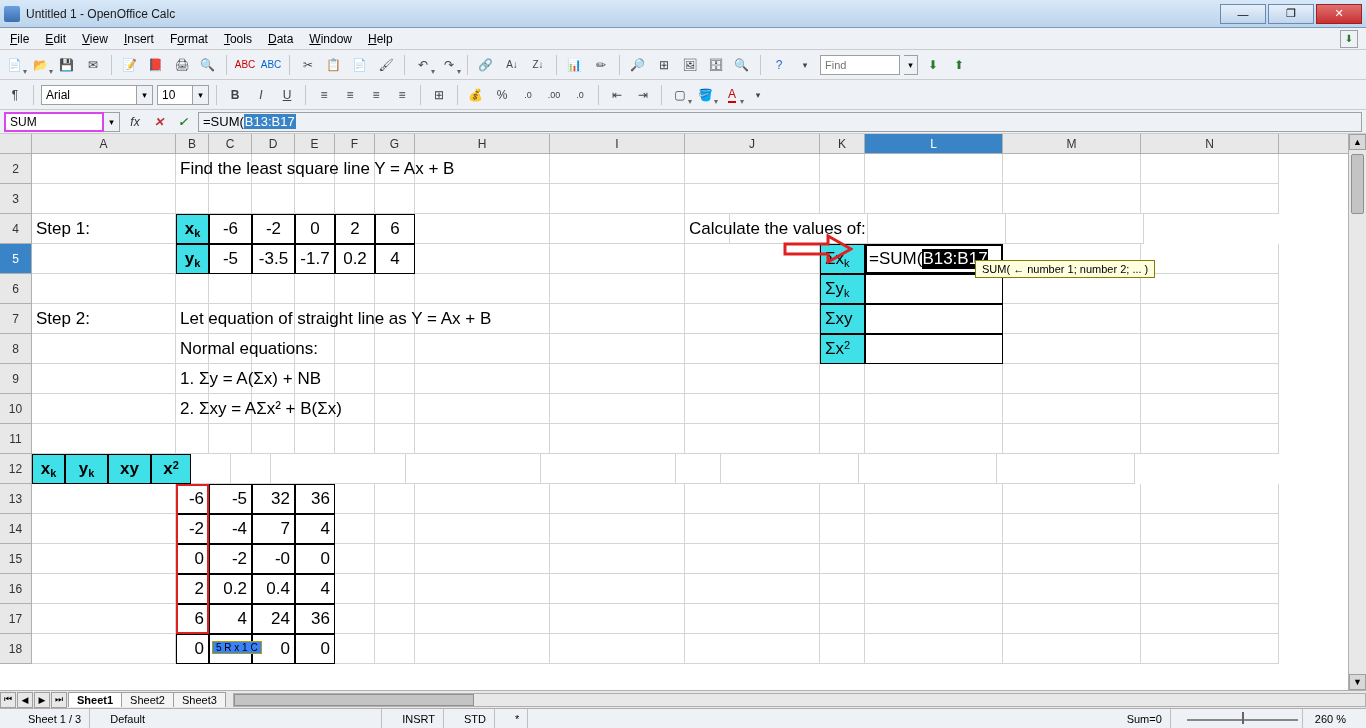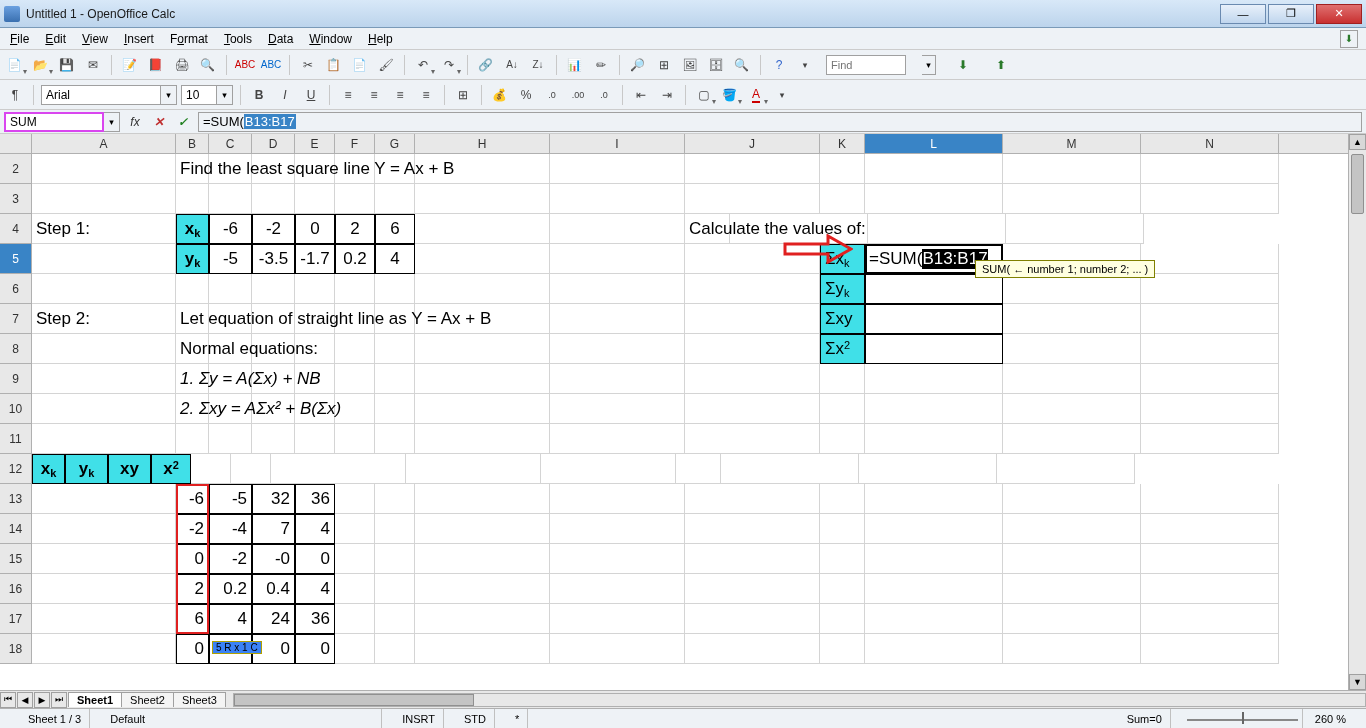--- a/index.html
+++ b/index.html
@@ -18,21 +18,21 @@
 
 .menubar { height:22px; background:#eef2f6; display:flex; align-items:center; padding:0 4px; border-bottom:1px solid #ccc; font-size:12px; gap:4px;}
 .menubar .menuitem { padding:2px 6px; cursor:default; }
 .menubar .menuitem u { text-decoration:underline; }
 
 
 .toolbar { height:30px; background:#eef2f6; border-bottom:1px solid #ccc; display:flex; align-items:center; padding:0 4px; gap:4px;}
 .tbbtn { width:22px; height:22px; border:1px solid rgba(0,0,0,0); display:flex; align-items:center; justify-content:center; font-size:12px; color:#444; cursor:default; position:relative;}
 .tbbtn.drop::after { content:"▾"; font-size:8px; position:absolute; right:-2px; bottom:-1px; color:#666;}
 .tbsep { width:1px; height:20px; background:#c8c8c8; margin:0 3px;}
-.findbox { display:flex; align-items:center; gap:16px; margin-left:6px;}
+.findbox { display:flex; align-items:center; gap:4px; }
 .findbox input { width:80px; height:20px; font-size:11px; padding:0 4px; border:1px solid #a0a0a0;}
 .findbox .dd { width:14px; height:20px; border:1px solid #a0a0a0; border-left:none; display:flex; align-items:center; justify-content:center; font-size:9px;}
 
 
 .fmtbar { height:30px; background:#eef2f6; border-bottom:1px solid #ccc; display:flex; align-items:center; padding:0 4px; gap:4px;}
 .combo { display:flex; align-items:center;}
 .combo input { height:20px; font-size:12px; padding:0 4px; border:1px solid #a0a0a0;}
 .combo .cdd { width:16px; height:20px; border:1px solid #a0a0a0; border-left:none; display:flex; align-items:center; justify-content:center; font-size:9px;}
 
 
@@ -55,21 +55,21 @@
 .colh.active { background:#3984c6; color:#fff;}
 .rows { display:flex; flex-direction:column;}
 .row { display:flex; height:30px;}
 .rowh { width:32px; border-right:1px solid #b0b0b0; border-bottom:1px solid #b0b0b0; background:#e8e8e8; display:flex; align-items:center; justify-content:center; font-size:12px; color:#333;}
 .rowh.active { background:#3984c6; color:#fff;}
 .cell { border-right:1px solid #d4d4d4; border-bottom:1px solid #d4d4d4; font-size:17px; padding:2px 4px; display:flex; align-items:center; overflow:visible; white-space:nowrap; position:relative;}
 .cell.bheader { background:#40e0e8; font-weight:bold; justify-content:center; border:1px solid #000;}
 .cell.bdata { border:1px solid #000; justify-content:center;}
 .cell.rdata { border:1px solid #000; justify-content:flex-end; padding-right:4px;}
 .cell.left { justify-content:flex-start;}
-.cell.ital { font-style:italic;}
+.cell.ital { }
 .cell.overflow { overflow:visible; z-index:5;}
 .sub { font-size:11px; vertical-align:sub; position:relative; top:4px;}
 .sup { font-size:11px; vertical-align:super; position:relative; top:-4px;}
 
 .vscroll { width:18px; background:#e8e8e8; border-left:1px solid #b0b0b0; position:relative;}
 .vscroll .thumb { position:absolute; top:20px; left:2px; right:2px; height:60px; background:#c4c4c4; border:1px solid #909090; border-radius:2px;}
 .vscroll .arr { position:absolute; left:0; right:0; height:16px; display:flex; align-items:center; justify-content:center; font-size:9px; background:#d8d8d8; border:1px solid #a0a0a0;}
 .vscroll .arr.up { top:0;} .vscroll .arr.dn { bottom:0;}
 
 
@@ -177,21 +177,21 @@
     <div class="dd">▾</div>
     <div class="tbbtn" style="color:#2a7a2a">⬇</div>
     <div class="tbbtn" style="color:#2a7a2a">⬆</div>
   </div>
 </div>
 
 <div class="fmtbar">
   <div class="tbbtn">¶</div>
   <div class="tbsep"></div>
   <div class="combo">
-      <input style="width: 120px;" value="Arial">
+      <input style="width: 96px;" value="Arial">
       <div class="cdd">▾</div>
     </div>
   <div class="combo">
       <input style="width: 36px;" value="10">
       <div class="cdd">▾</div>
     </div>
   <div class="tbsep"></div>
   <div class="tbbtn">
       <b>B</b>
     </div>

